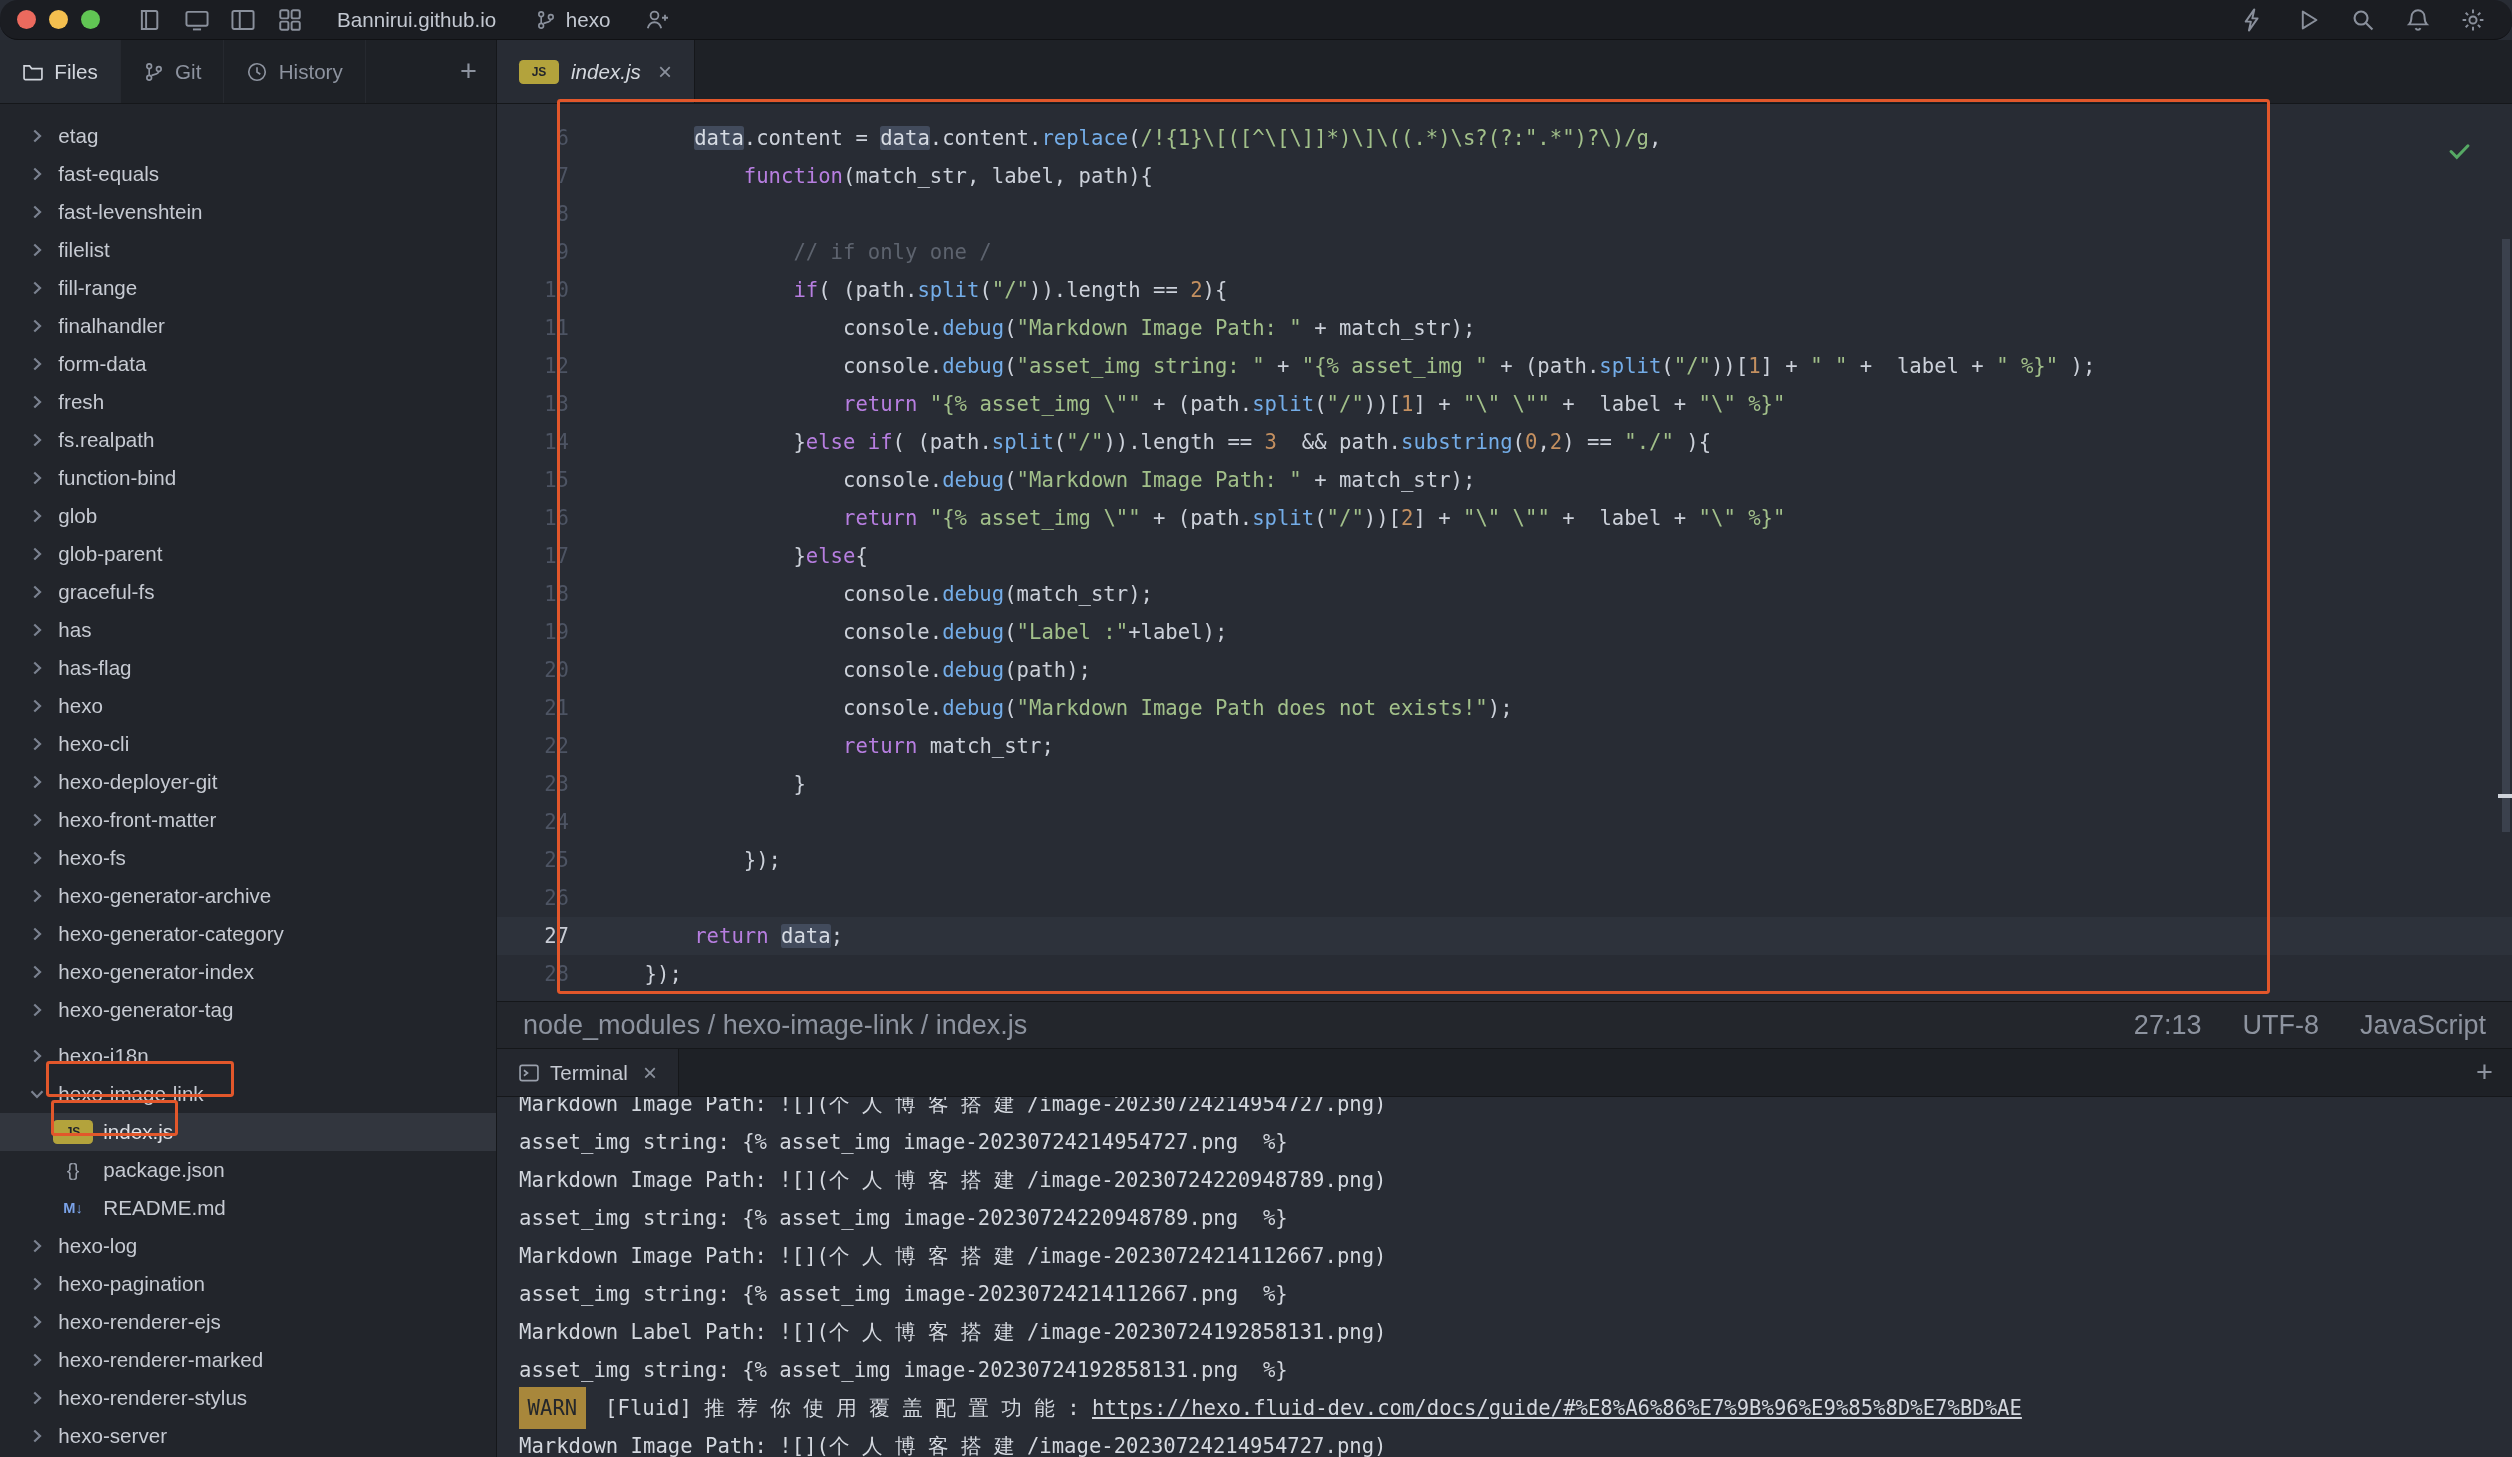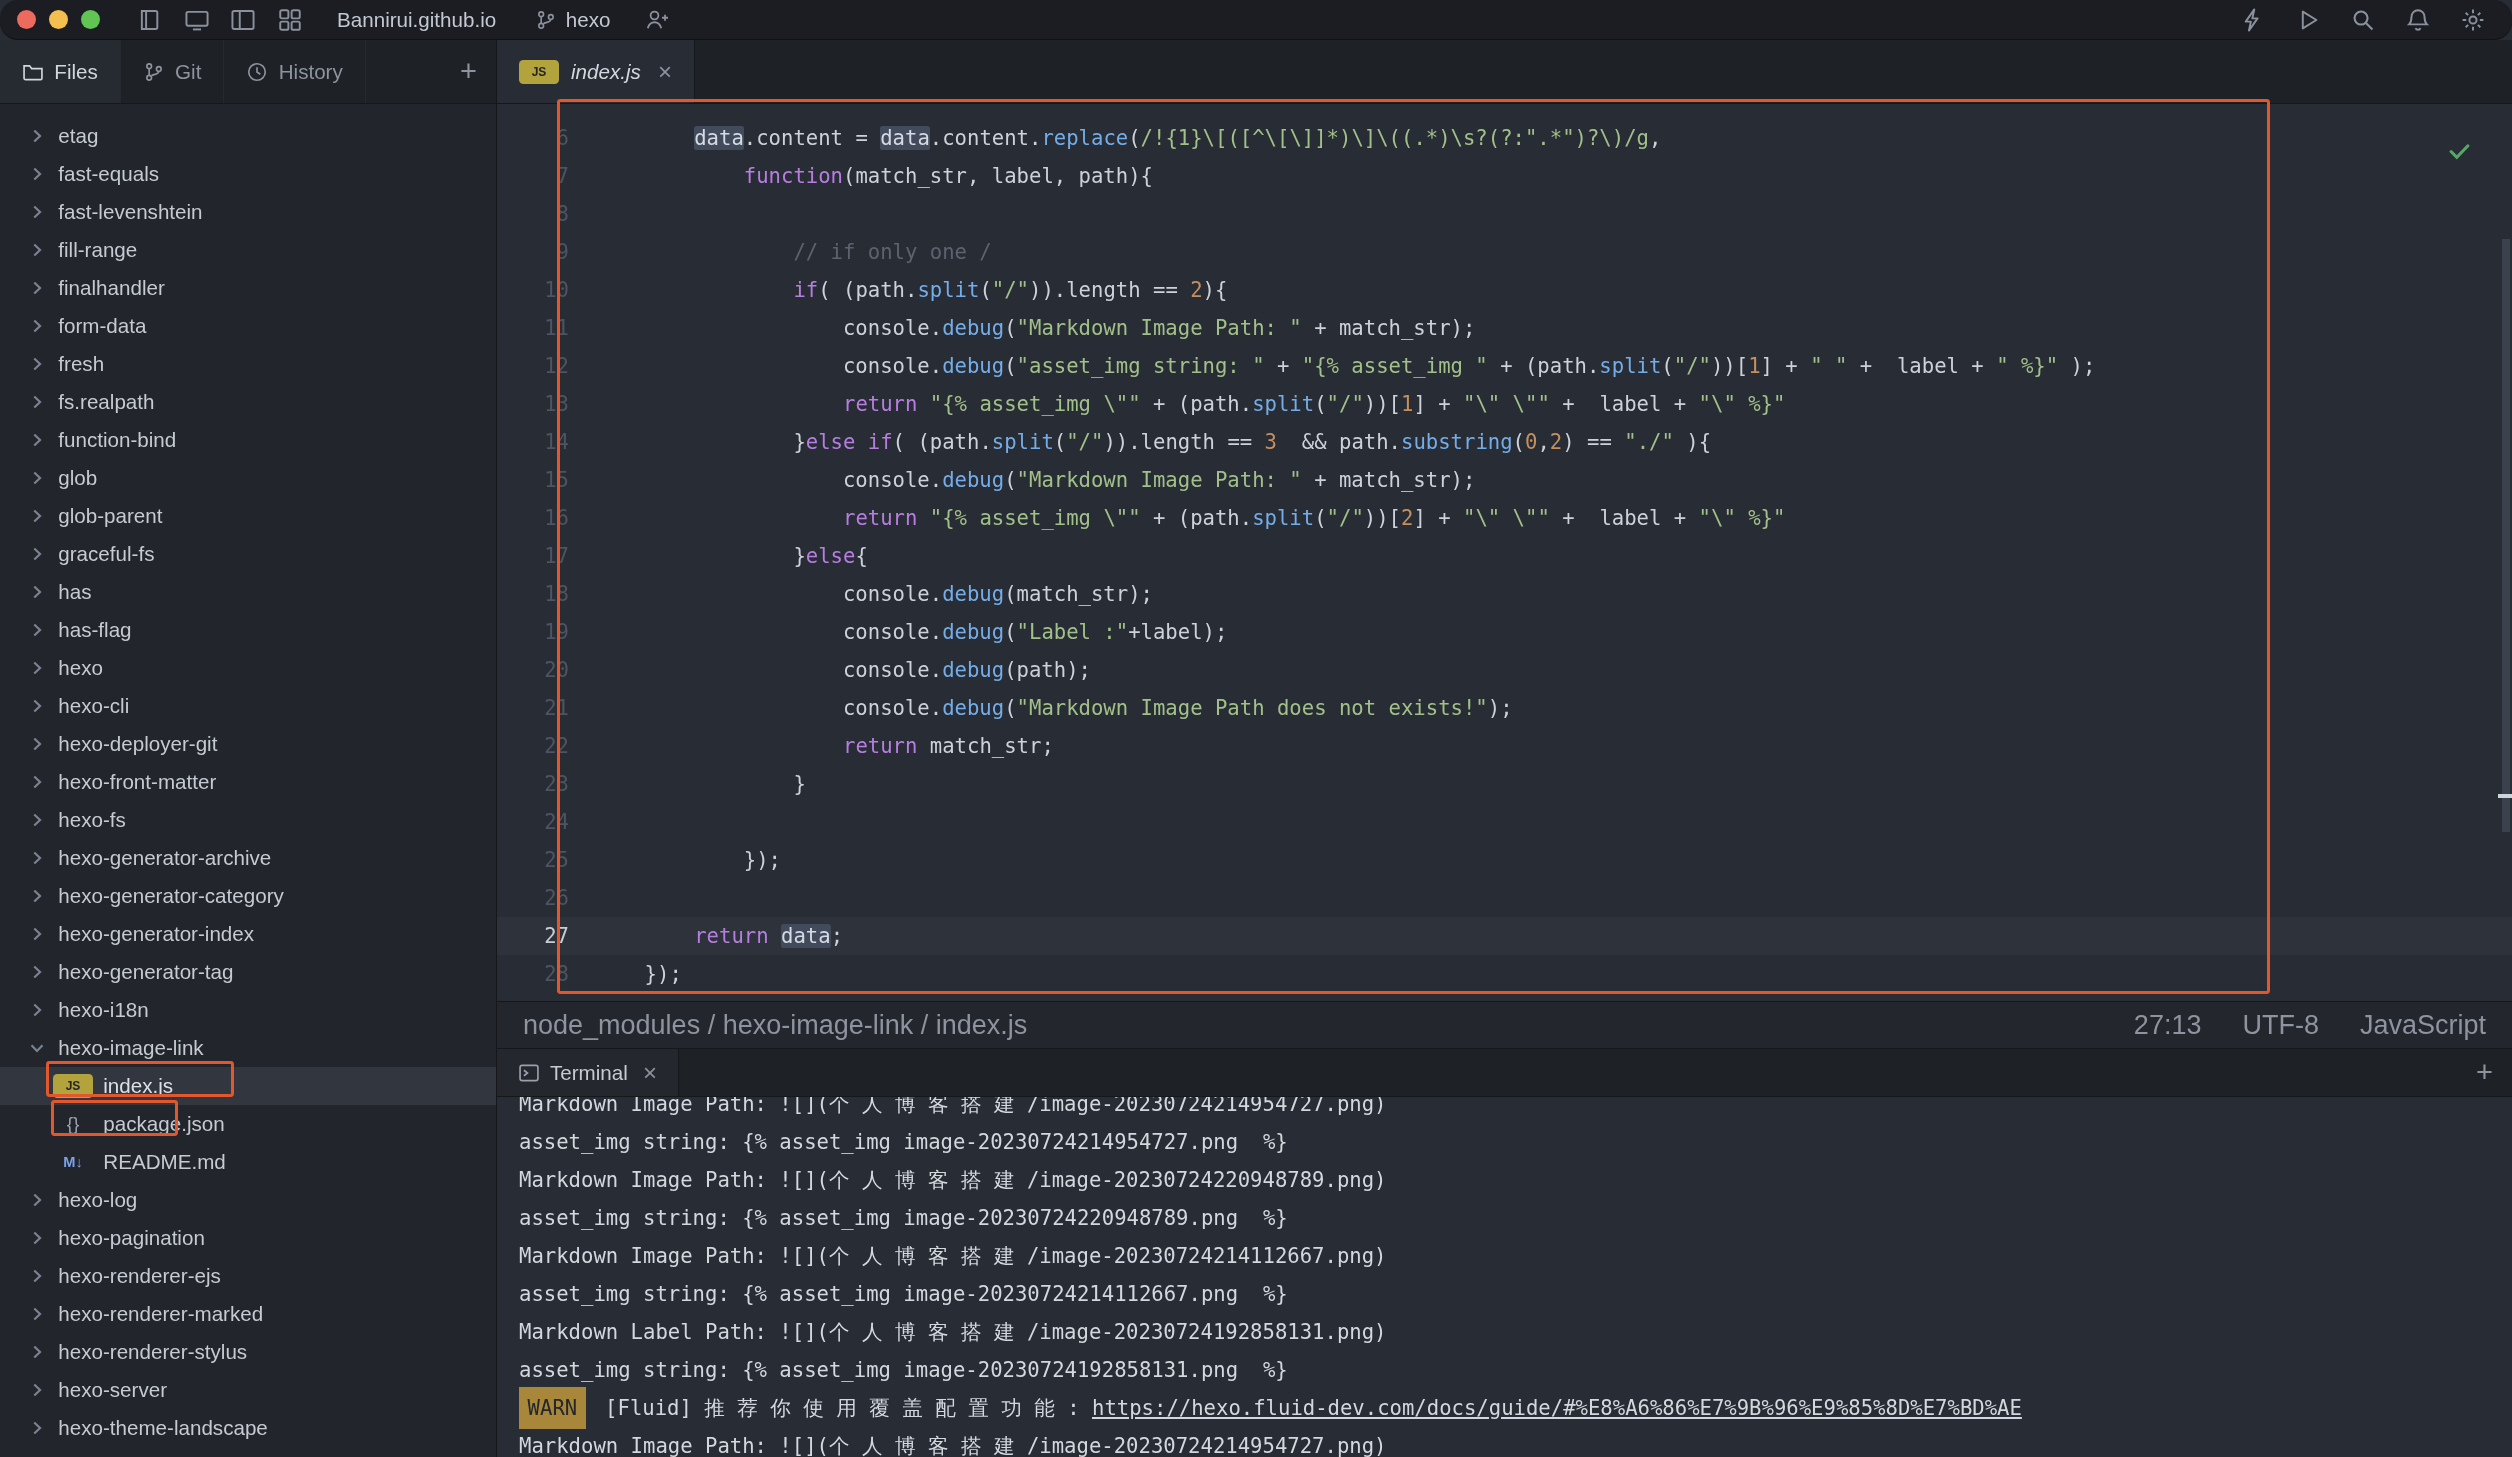--- a/index.html
+++ b/index.html
@@ -243,20 +243,28 @@
               </svg>
             </span>
             <span class="tree-label">fast-levenshtein</span>
           </div>
           <div class="tree-row" style="padding-left: 26px;">
             <span class="chev">
               <svg viewBox="0 0 16 16">
                 <path d="M6 4l4.2 4L6 12" fill="none" stroke="currentColor" stroke-width="1.6"></path>
               </svg>
             </span>
+            <span class="tree-label">filelist</span>
+          </div>
+          <div class="tree-row" style="padding-left: 26px;">
+            <span class="chev">
+              <svg viewBox="0 0 16 16">
+                <path d="M6 4l4.2 4L6 12" fill="none" stroke="currentColor" stroke-width="1.6"></path>
+              </svg>
+            </span>
             <span class="tree-label">fill-range</span>
           </div>
           <div class="tree-row" style="padding-left: 26px;">
             <span class="chev">
               <svg viewBox="0 0 16 16">
                 <path d="M6 4l4.2 4L6 12" fill="none" stroke="currentColor" stroke-width="1.6"></path>
               </svg>
             </span>
             <span class="tree-label">finalhandler</span>
           </div>
@@ -397,21 +405,21 @@
             <span class="tree-label">hexo-generator-index</span>
           </div>
           <div class="tree-row" style="padding-left: 26px;">
             <span class="chev">
               <svg viewBox="0 0 16 16">
                 <path d="M6 4l4.2 4L6 12" fill="none" stroke="currentColor" stroke-width="1.6"></path>
               </svg>
             </span>
             <span class="tree-label">hexo-generator-tag</span>
           </div>
-          <div class="tree-row" style="padding-left: 26px;">
+          <div class="tree-row" style="padding-left: 26px; margin-top: 8px;">
             <span class="chev">
               <svg viewBox="0 0 16 16">
                 <path d="M6 4l4.2 4L6 12" fill="none" stroke="currentColor" stroke-width="1.6"></path>
               </svg>
             </span>
             <span class="tree-label">hexo-i18n</span>
           </div>
           <div class="tree-row" style="padding-left: 26px;">
             <span class="chev">
               <svg viewBox="0 0 16 16">

